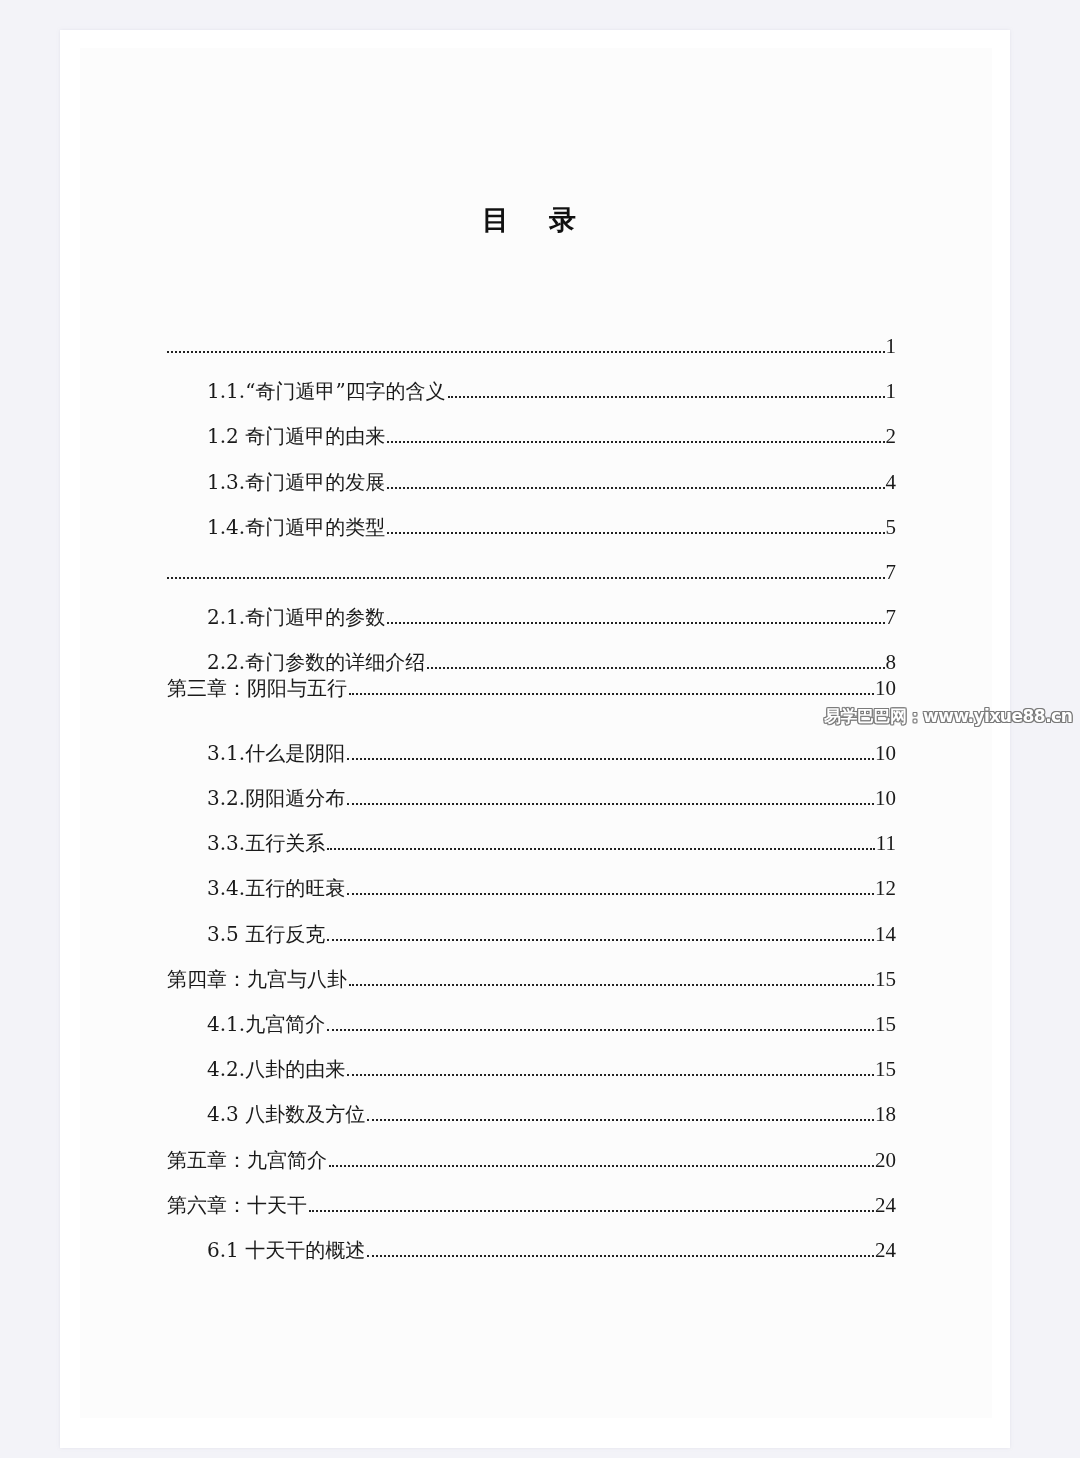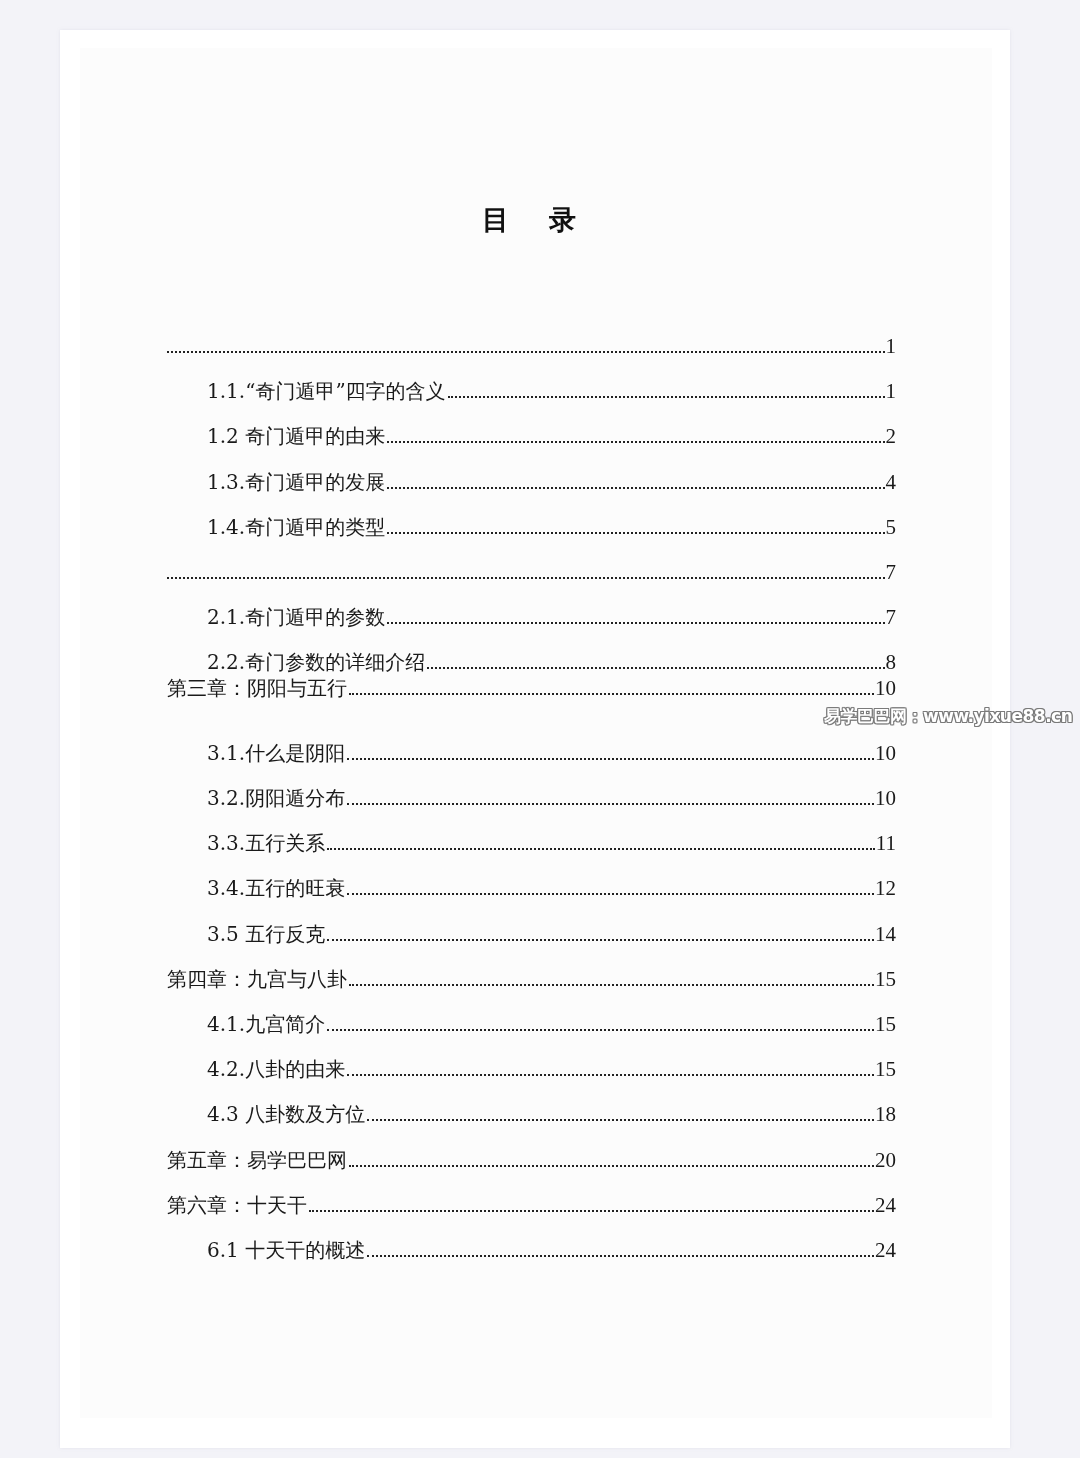--- a/index.html
+++ b/index.html
@@ -195,21 +195,21 @@
     <span class="toc-label">4.2.八卦的由来</span>
     <span class="toc-leader"></span>
     <span class="toc-page">15</span>
   </li>
   <li class="toc-row section" style="top:768px">
     <span class="toc-label">4.3 八卦数及方位</span>
     <span class="toc-leader"></span>
     <span class="toc-page">18</span>
   </li>
   <li class="toc-row chapter" style="top:814px">
-    <span class="toc-label">第五章：易学巴巴网</span>
+    <span class="toc-label">第五章：九宫简介</span>
     <span class="toc-leader"></span>
     <span class="toc-page">20</span>
   </li>
   <li class="toc-row chapter" style="top:859px">
     <span class="toc-label">第六章：十天干</span>
     <span class="toc-leader"></span>
     <span class="toc-page">24</span>
   </li>
   <li class="toc-row section" style="top:904px">
     <span class="toc-label">6.1 十天干的概述</span>

